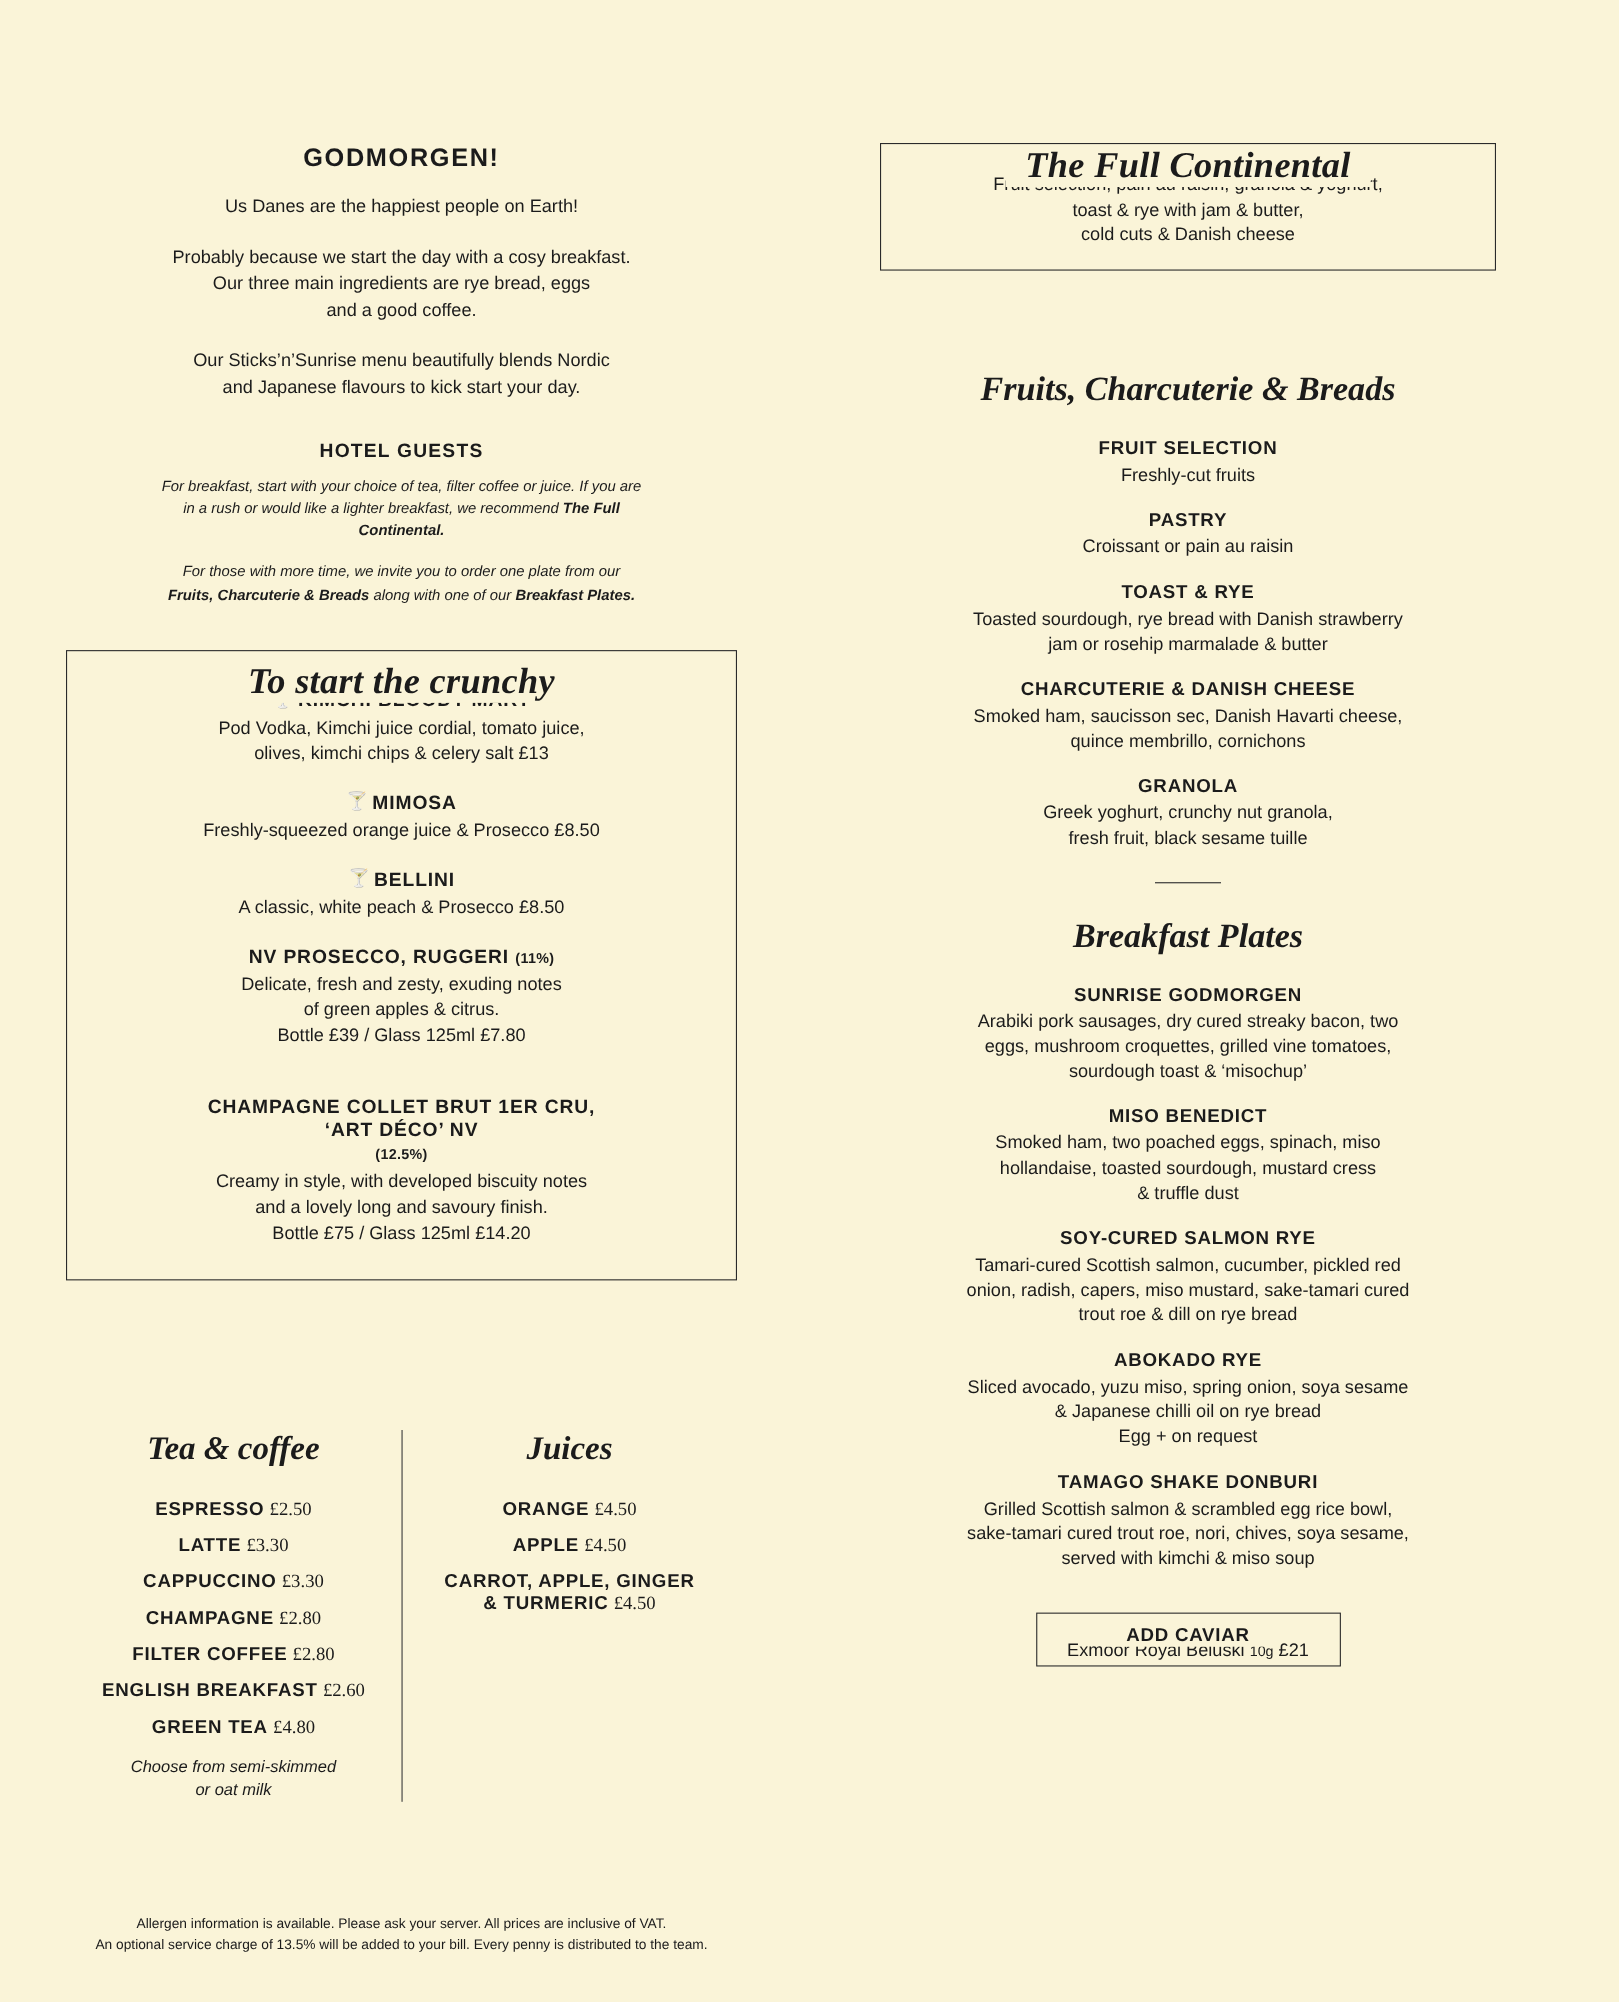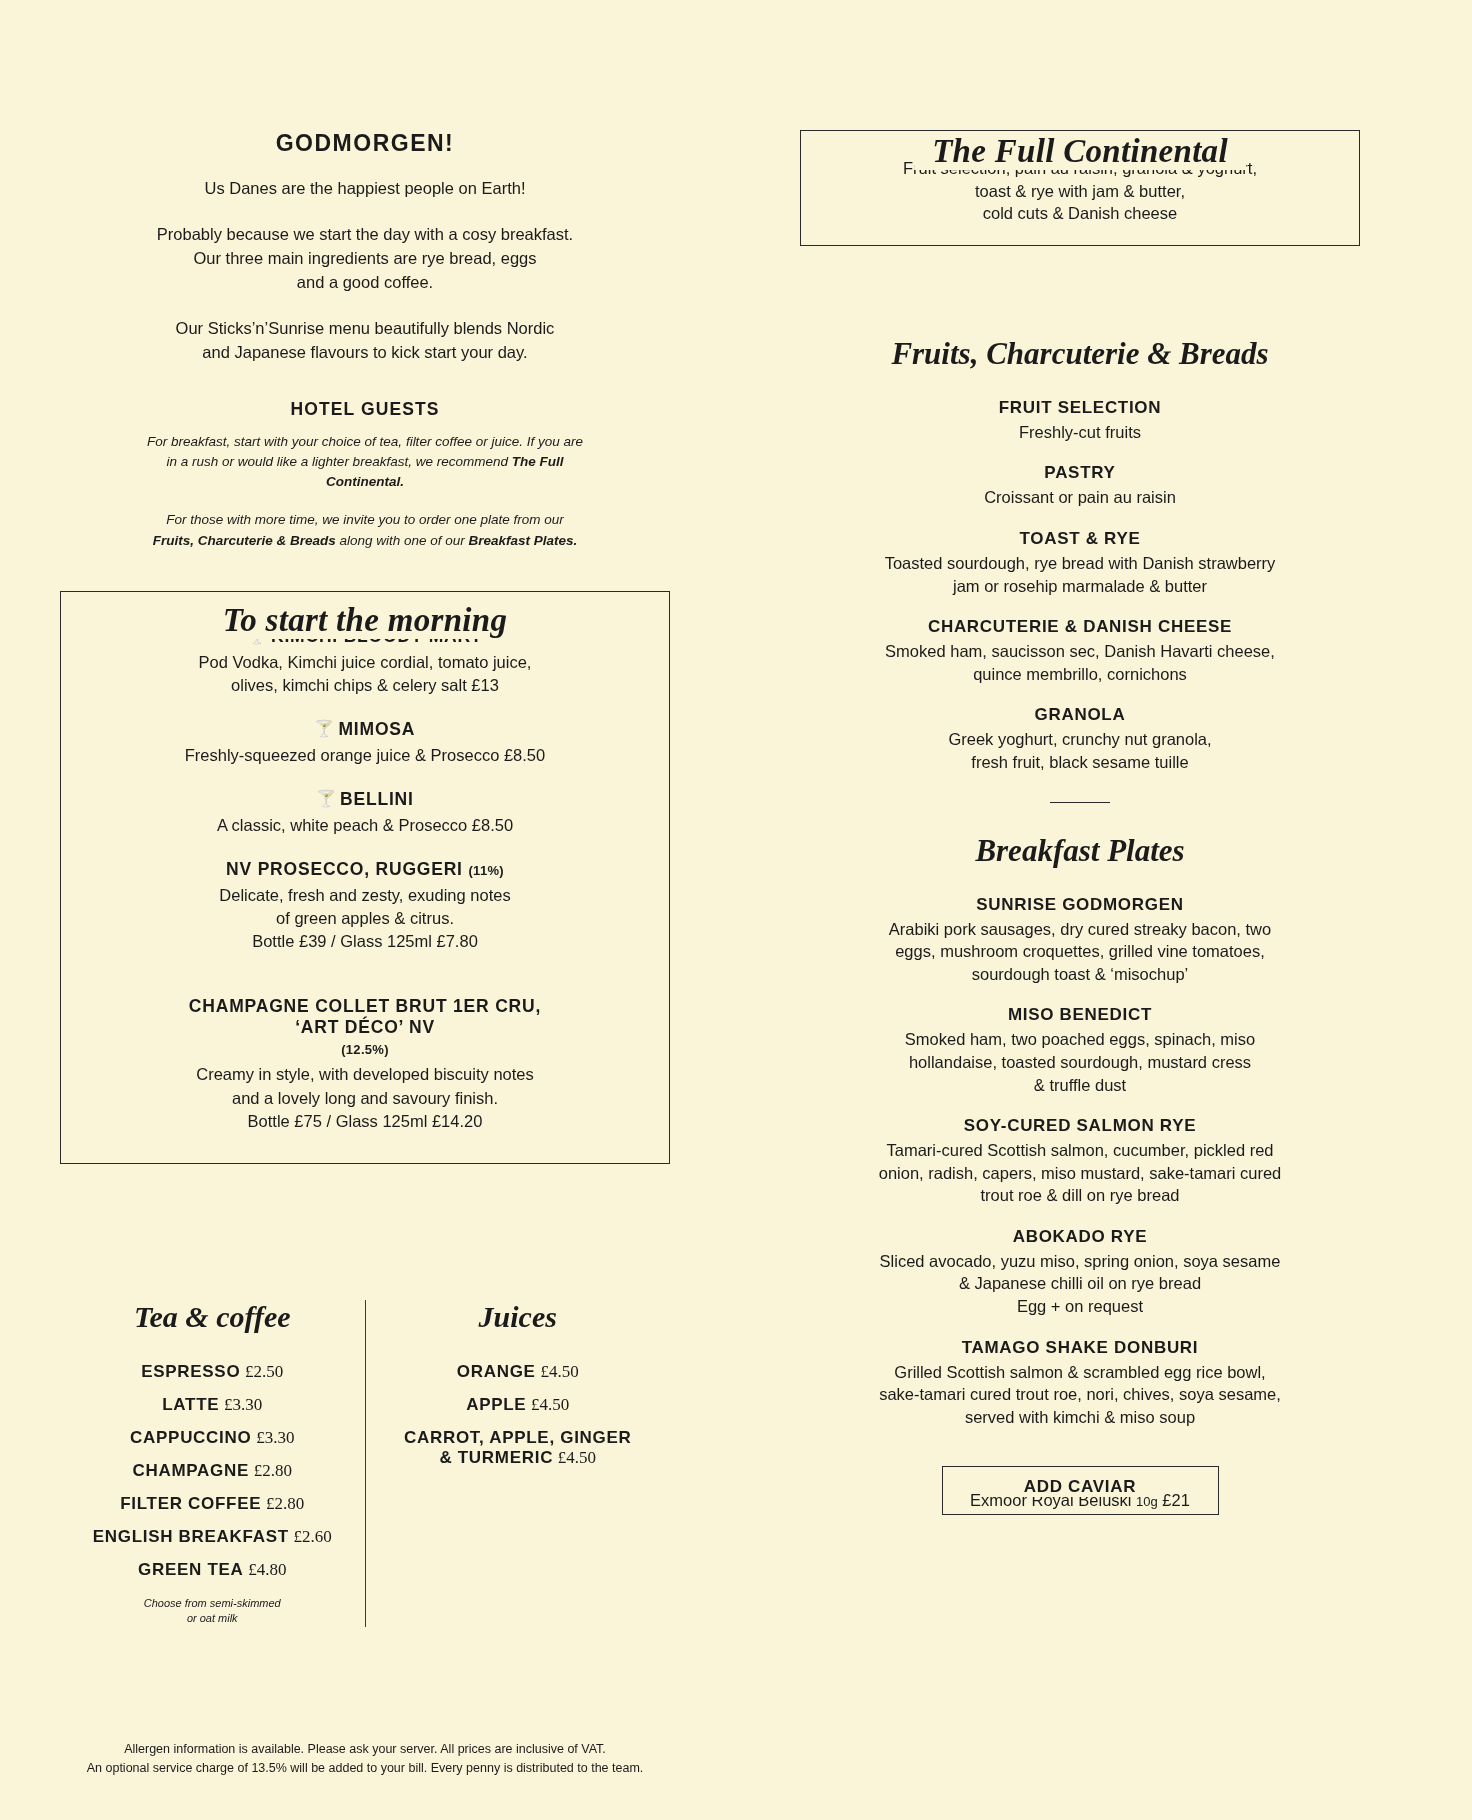--- a/index.html
+++ b/index.html
@@ -168,21 +168,21 @@
   .price-line .nm {
     font-weight: 700;
     letter-spacing: 0.7px;
   }
   .price-line .pr {
     font-family: "Liberation Serif", serif;
     font-size: 17px;
   }
   .milk-note {
     font-style: italic;
-    font-size: 11px;
+    font-size: 15px;
     text-align: center;
     line-height: 1.4;
     margin-top: 16px;
   }
 
   
   #continental-box {
     padding: 26px 24px 20px 24px;
     margin-bottom: 90px;
   }
@@ -245,21 +245,21 @@
       <div class="small-italic" style="max-width:440px;margin:0 auto 18px auto;">
         <span>For breakfast, start with your choice of tea, filter coffee or juice. If you are in a rush or would like a lighter breakfast, we recommend </span><b>The Full Continental.</b>
       </div>
       <div class="small-italic" style="max-width:440px;margin:0 auto;">
         <span>For those with more time, we invite you to order one plate from our </span><b>Fruits, Charcuterie &amp; Breads</b><span> along with one of our </span><b>Breakfast Plates.</b>
       </div>
     </div>
 
     <div class="framed" id="morning-box">
       <div class="framed-title-wrap">
-        <div class="framed-heading script-title">To start the morning</div>
+        <div class="framed-heading script-title">To start the crunchy</div>
       </div>
 
       <div class="drink-block">
         <div class="drink-name">
           <span class="glass-ico">🍸</span><span>KIMCHI BLOODY MARY</span>
         </div>
         <div class="drink-desc" style="white-space: pre-line;">Pod Vodka, Kimchi juice cordial, tomato juice,
 olives, kimchi chips &amp; celery salt £13</div>
       </div>
 

